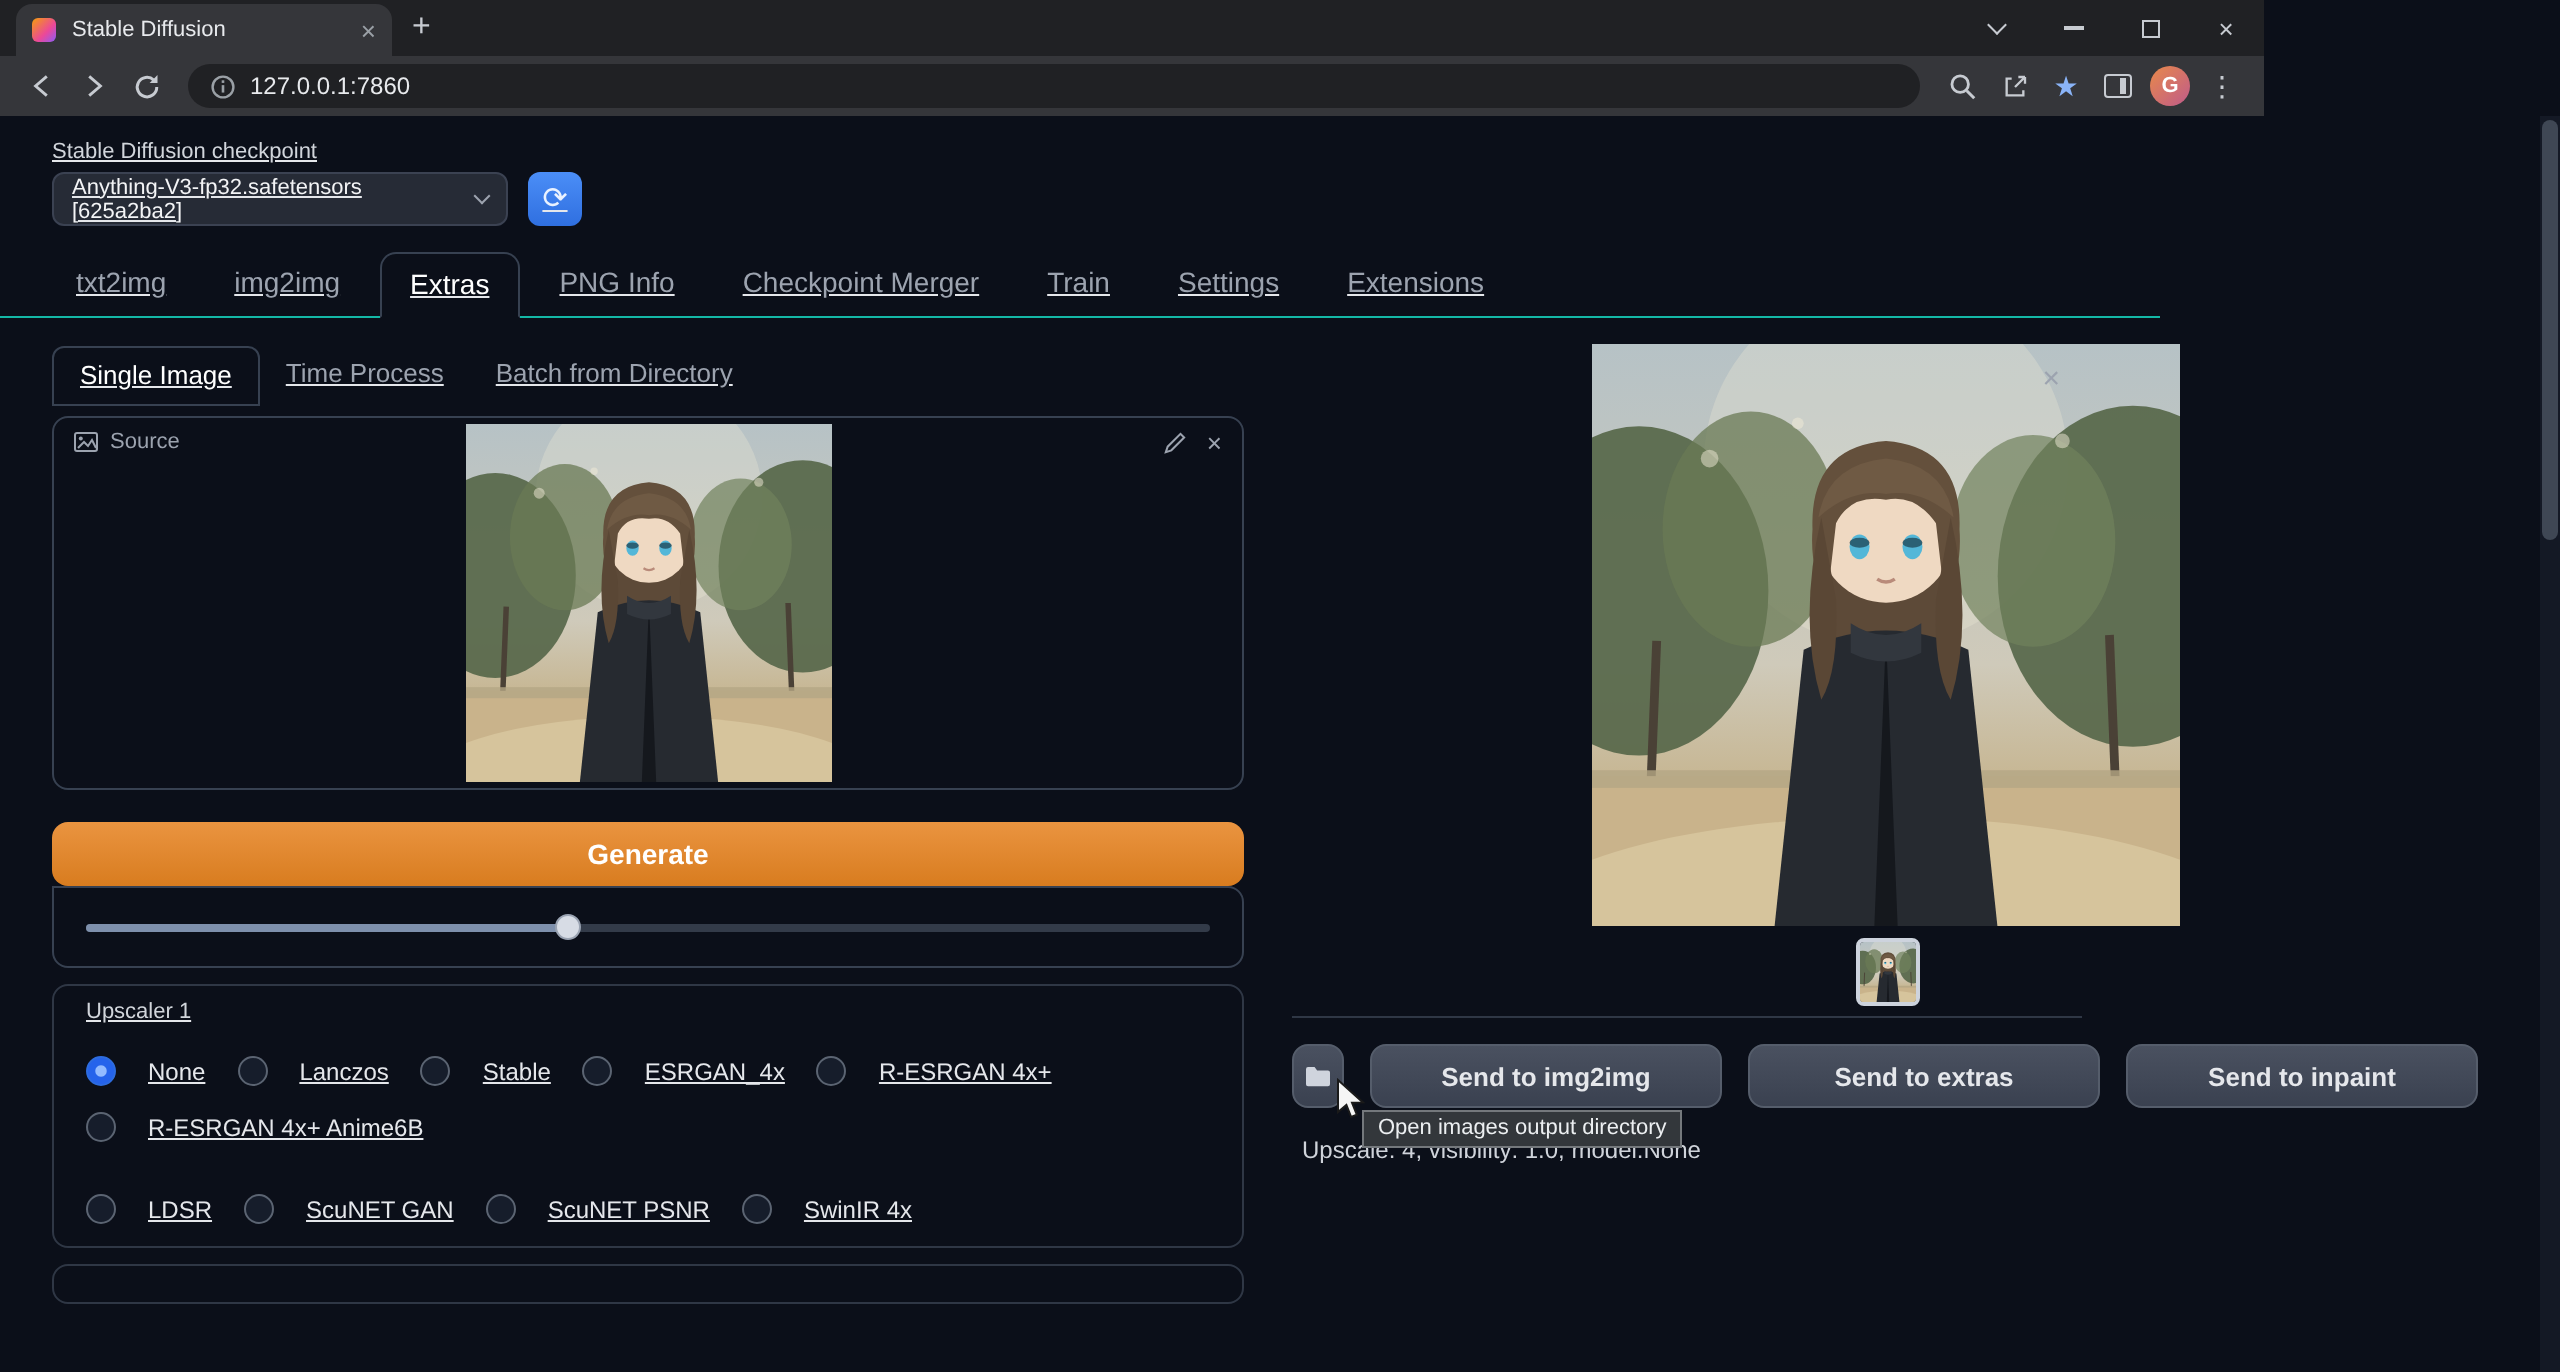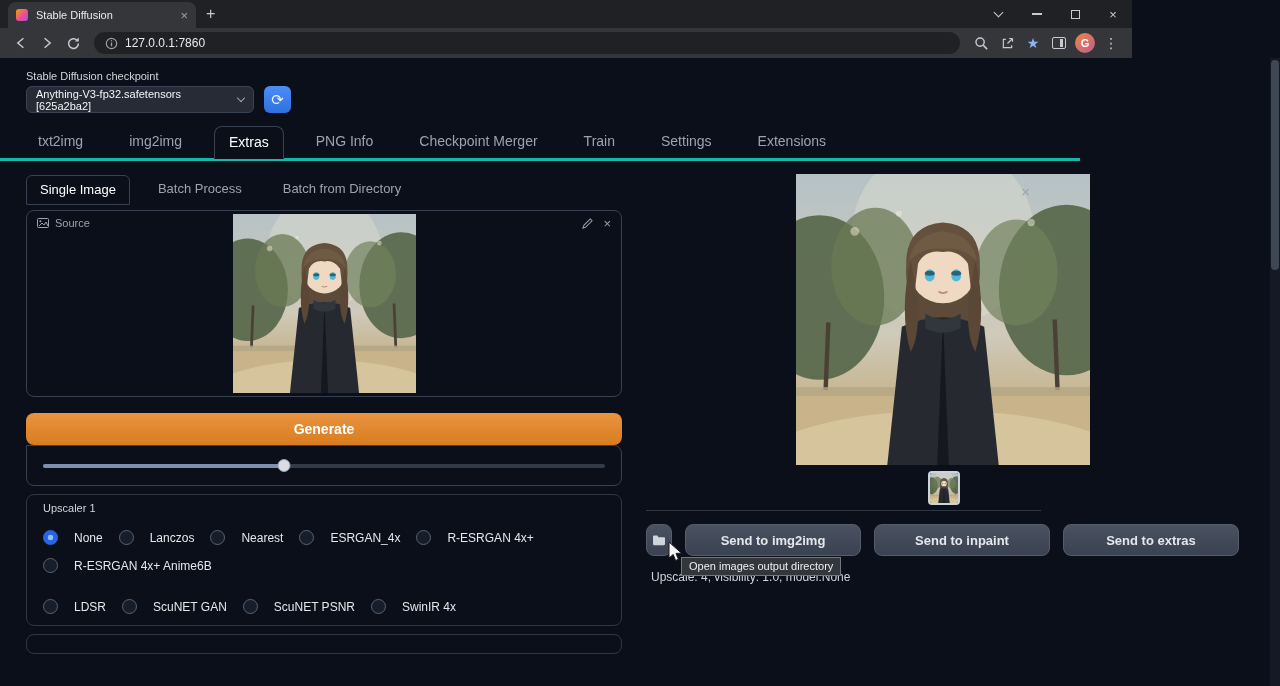--- a/index.html
+++ b/index.html
@@ -29,42 +29,42 @@
              display:flex; align-items:center; gap:7px; padding:0 11px; }
   .url { color:#e8eaed; font-size:12px; }
   .star { color:#8ab4f8; font-size:14px; }
   .sidepanel { width:14px; height:12px; border:1.4px solid #c7cbd1; border-radius:2px; position:relative; }
   .sidepanel::after { content:""; position:absolute; right:2px; top:1px; bottom:1px; width:3px; background:#c7cbd1; }
   .avatar { width:20px; height:20px; border-radius:50%; background:linear-gradient(135deg,#e8894a,#c05b8a);
             color:#fff; font-size:11px; font-weight:bold; display:flex; align-items:center; justify-content:center; }
   .dots { color:#c7cbd1; font-size:14px; letter-spacing:0; }
 
   
-  .page { position:absolute; top:58px; left:0; width:1080px; height:628px; background:#0b0f19; color:#e5e7eb; }
+  .page { position:absolute; top:58px; left:0; width:1080px; height:628px; background:#0b0f19; color:#e5e7eb;text-decoration:underline; }
   .ckpt { padding:12px 26px 0; }
   .ckpt-label { font-size:11px; color:#d1d5db; margin-bottom:4px; }
   .ckpt-row { display:flex; gap:10px; align-items:center; }
   .ckpt-select { width:228px; height:27px; background:#262b36; border:1px solid #3b4252; border-radius:6px;
                  display:flex; align-items:center; justify-content:space-between; padding:0 9px;
                  font-size:11px; color:#f3f4f6; cursor:pointer; }
   .chevdn { width:6px; height:6px; border-left:1.5px solid #9ca3af; border-bottom:1.5px solid #9ca3af;
             transform:rotate(-45deg); margin-top:-3px; }
   .refresh-btn { width:27px; height:27px; border:none; border-radius:6px; background:linear-gradient(180deg,#4b8ef7,#2f6fe0);
                  color:#eaf2ff; font-size:15px; line-height:1; cursor:pointer; }
 
-  .main-tabs { display:flex; gap:18px; margin-top:13px; padding-left:24px; border-bottom:3px solid #14b8a6; }
+  .main-tabs { display:flex; gap:6px; margin-top:13px; padding-left:24px; border-bottom:1px solid #14b8a6; }
   .main-tab { padding:7px 14px 8px; font-size:14px; color:#9ca3af; cursor:pointer; white-space:nowrap; }
   .main-tab.active { color:#fff; background:#0b0f19; border:1px solid #374151; border-bottom:1px solid #0b0f19;
                      border-radius:8px 8px 0 0; margin-bottom:-1px; }
 
   .content { display:flex; gap:24px; padding:8px 26px 0; }
   .leftcol { width:596px; flex:none; }
   .rightcol { flex:1; position:relative; height:470px; }
 
-  .subtabs { display:flex; gap:15px; margin:6px 0 5px; }
+  .subtabs { display:flex; gap:0; margin:6px 0 5px; }
   .subtab { padding:6px 13px 7px; font-size:13px; color:#9ca3af; cursor:pointer; white-space:nowrap; }
   .subtab.active { color:#fff; border:1px solid #374151; border-radius:6px 6px 0 0; background:#0b0f19; }
 
   .source-box { border:1px solid #374151; border-radius:8px; height:187px; position:relative;
                 display:flex; align-items:center; justify-content:center; }
   .source-head { position:absolute; top:6px; left:10px; display:flex; align-items:center; gap:6px;
                  color:#9ca3af; font-size:11px; }
   .source-tools { position:absolute; top:5px; right:10px; display:flex; gap:10px; align-items:center;
                   color:#9ca3af; font-size:13px; }
   .img-el { display:block; }
@@ -259,21 +259,21 @@
       <div class="main-tab">Train</div>
       <div class="main-tab">Settings</div>
       <div class="main-tab">Extensions</div>
     </div>
 
   <div class="content">
 
     <div class="leftcol">
       <div class="subtabs">
           <div class="subtab active">Single Image</div>
-          <div class="subtab">Batch Process</div>
+          <div class="subtab">Time Process</div>
           <div class="subtab">Batch from Directory</div>
         </div>
 
       <div class="source-box">
         <div class="source-head">
           <svg width="12" height="10" viewBox="0 0 12 10">
               <rect x="0.5" y="0.5" width="11" height="9" rx="1" stroke="#9ca3af" fill="none"></rect>
               <circle cx="3.4" cy="3.2" r="1" fill="#9ca3af"></circle>
               <path d="M2 8 L5 5 L7 7 L9 4 L11 8" stroke="#9ca3af" fill="none"></path>
             </svg>
@@ -306,21 +306,21 @@
             <div class="radio sel">
               <span class="dot"></span>
               <span class="radio-label">None</span>
             </div>
             <div class="radio">
               <span class="dot"></span>
               <span class="radio-label">Lanczos</span>
             </div>
             <div class="radio">
               <span class="dot"></span>
-              <span class="radio-label">Nearest</span>
+              <span class="radio-label">Stable</span>
             </div>
             <div class="radio">
               <span class="dot"></span>
               <span class="radio-label">ESRGAN_4x</span>
             </div>
             <div class="radio">
               <span class="dot"></span>
               <span class="radio-label">R-ESRGAN 4x+</span>
             </div>
             <div class="radio">
@@ -365,22 +365,22 @@
       </div>
       <div class="hr"></div>
       <div class="btn-row">
         <button class="icon-btn">
           <svg width="14" height="12" viewBox="0 0 16 14">
               <path d="M1 3 q0-1.2 1.2-1.2 h3.8 l1.5 2 h6.3 q1.2 0 1.2 1.2 v6.8 q0 1.2 -1.2 1.2 H2.2 q-1.2 0 -1.2 -1.2 Z" fill="#cfd4dd"></path>
             </svg>
         </button>
 
       <button class="send-btn">Send to img2img</button>
+          <button class="send-btn">Send to extras</button>
           <button class="send-btn">Send to inpaint</button>
-          <button class="send-btn">Send to extras</button>
         </div>
       <div class="tooltip">Open images output directory</div>
       <div class="result-info">Upscale: 4, visibility: 1.0, model:None</div>
       <svg class="cursor" width="15" height="21" viewBox="0 0 15 21">
         <path d="M1 1 L1 17 L5.2 13.5 L7.6 19.5 L10.4 18.3 L8 12.4 L13.5 12.2 Z" fill="#f5f5f5" stroke="#1a1a1a" stroke-width="1"></path>
       </svg>
     </div>
   </div>
 </div>
 

